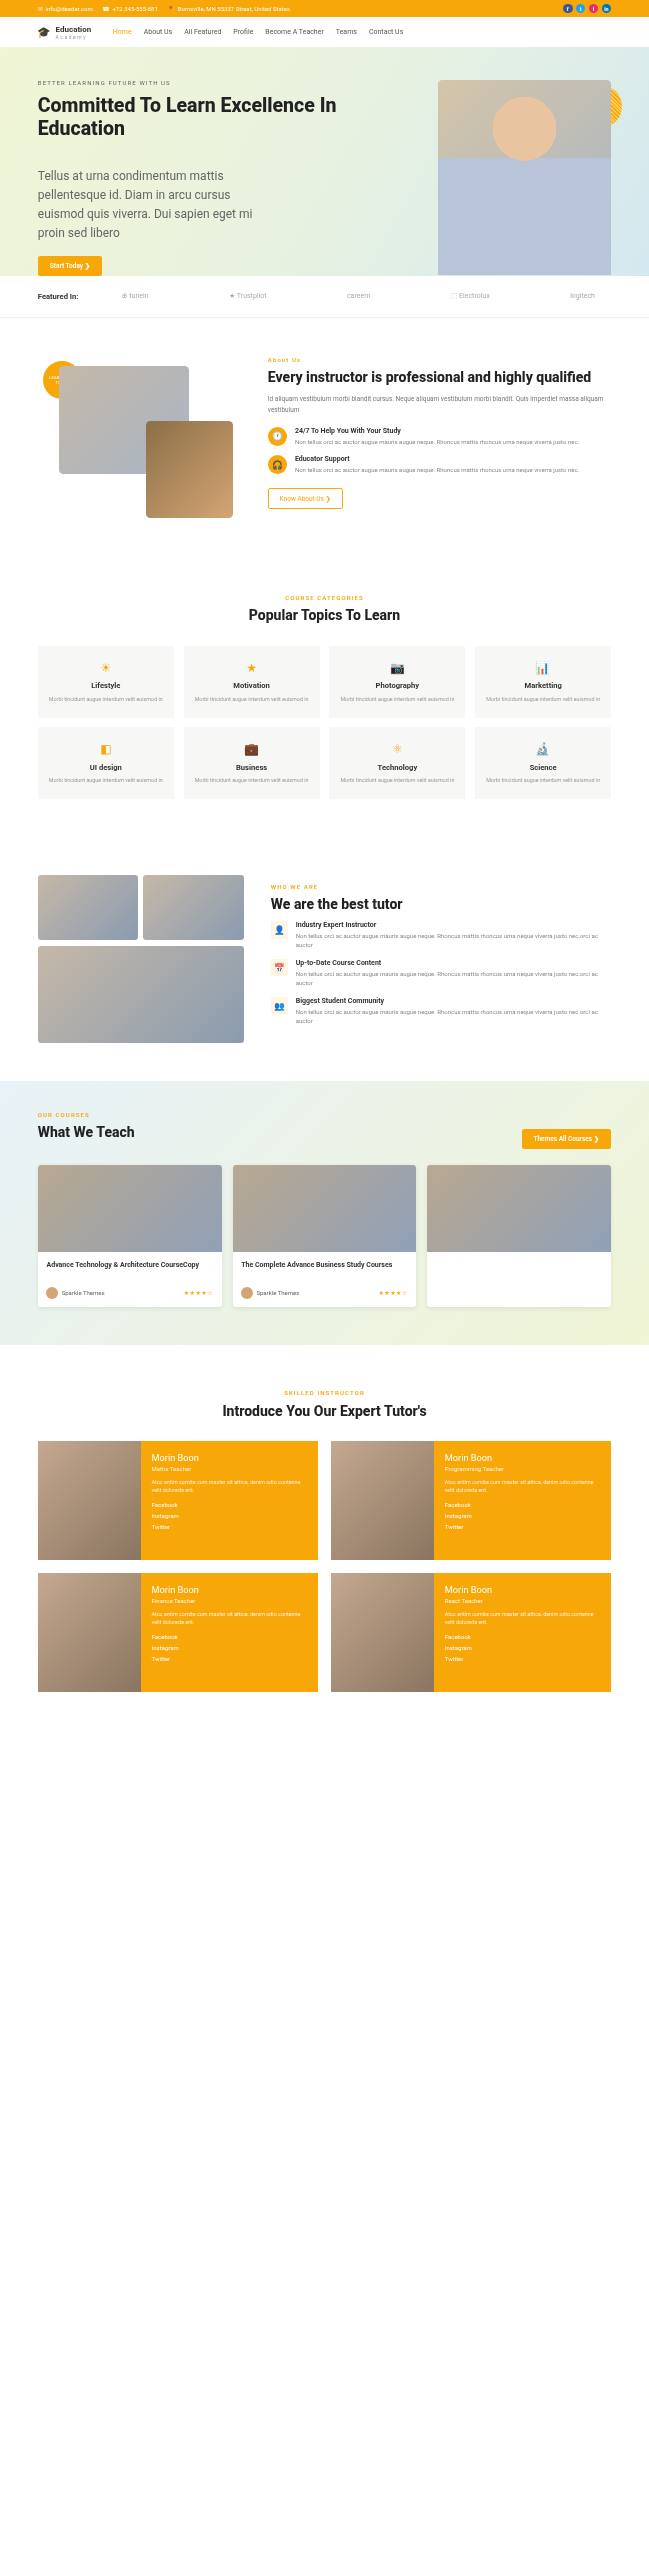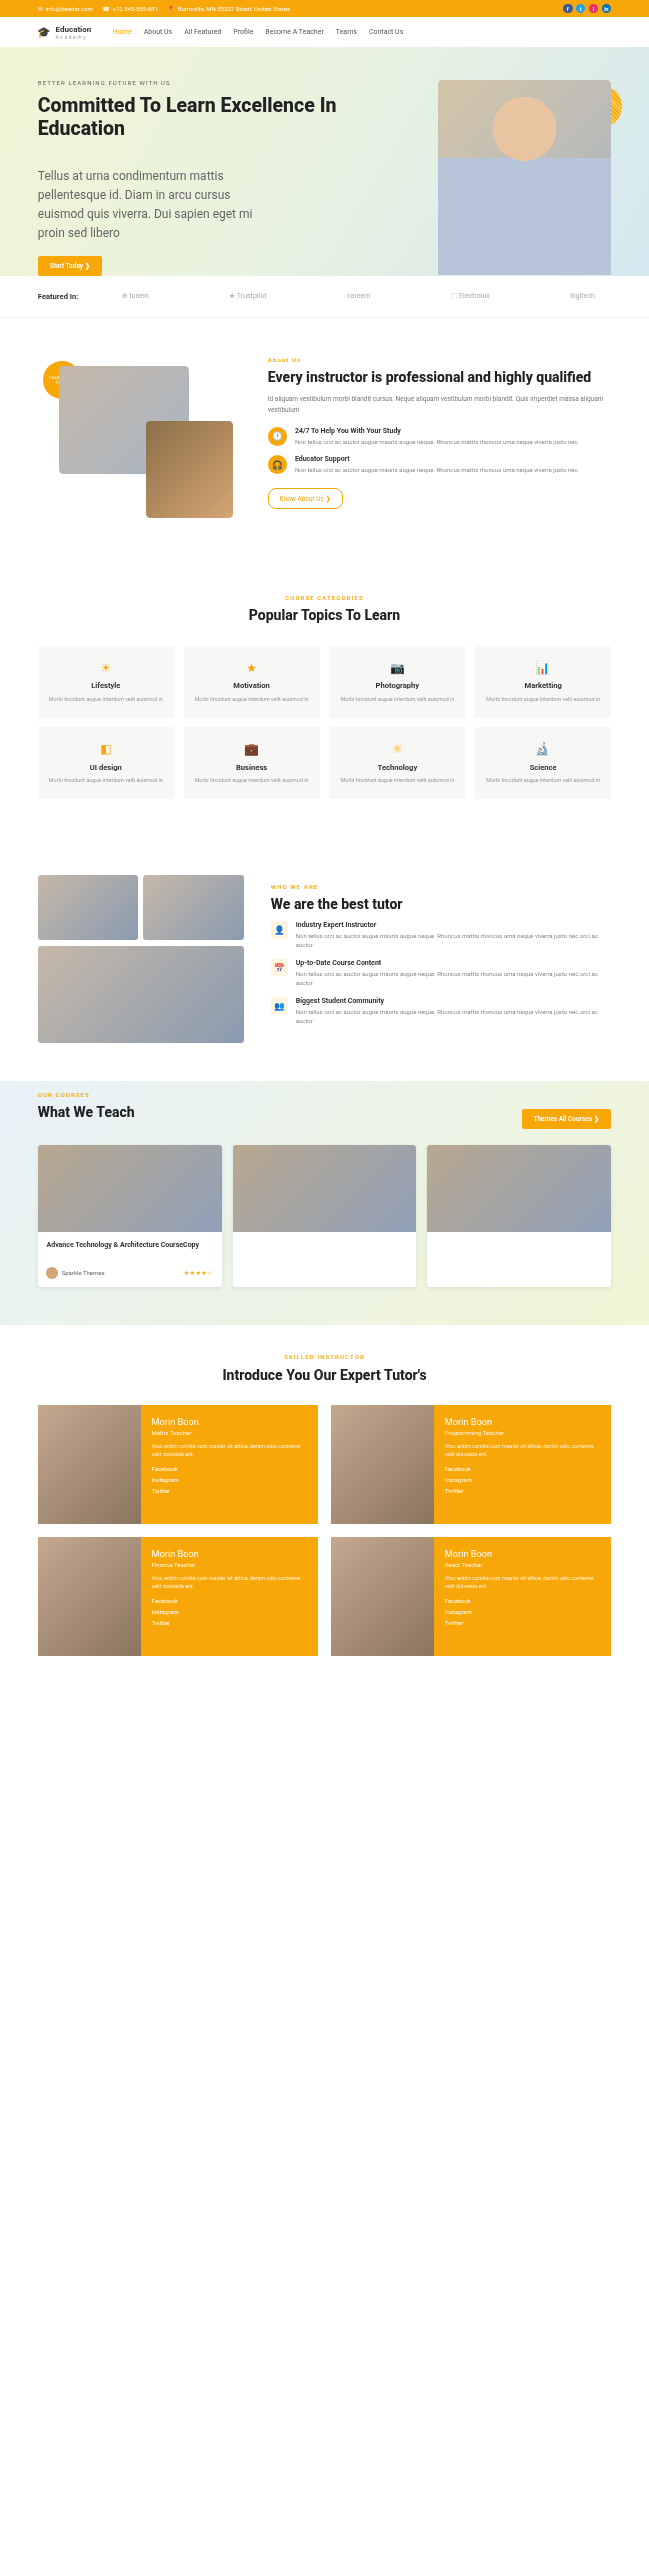--- a/index.html
+++ b/index.html
@@ -42,46 +42,46 @@
 .about-img2{width:87px;height:97px;bottom:0;right:0;background:linear-gradient(135deg,#8b6f47,#d4a574)}
 .badge-circle{position:absolute;top:5.4px;left:5.4px;width:38px;height:38px;border-radius:50%;background:#f7a708;display:flex;align-items:center;justify-content:center;color:#fff;font-size:4.3px;text-align:center;line-height:1.2}
 .about-content{flex:1}
 .section-tag{color:#f7a708;font-size:6px;letter-spacing:1.1px;font-weight:600;margin-bottom:5.4px}
 .section-title{font-size:14px;font-weight:800;color:#222;margin-bottom:7.6px;line-height:1.3}
 .section-desc{font-size:6.5px;color:#777;line-height:1.7;margin-bottom:10.8px}
 .feature-item{display:flex;gap:7.6px;margin-bottom:8.7px}
 .feature-icon{width:19.5px;height:19.5px;border-radius:50%;background:#f7a708;color:#fff;display:flex;align-items:center;justify-content:center;flex-shrink:0;font-size:8.7px}
 .feature-title{font-size:7px;font-weight:700;margin-bottom:2.2px}
 .feature-desc{font-size:6px;color:#888;line-height:1.5}
-.btn-outline{background:transparent;border:0.5px solid #f7a708;color:#f7a708;padding:5.4px 10.8px;font-size:6.5px;border-radius:8px;cursor:pointer;margin-top:5.4px}
+.btn-outline{background:transparent;border:0.5px solid #f7a708;color:#f7a708;padding:5.4px 10.8px;font-size:6.5px;border-radius:2px;cursor:pointer;margin-top:5.4px}
 .categories{text-align:center}
 .categories-grid{display:grid;grid-template-columns:repeat(4,1fr);gap:9.7px;margin-top:21.6px}
 .cat-card{background:#f7f7f5;padding:15px 10.8px;text-align:center}
 .cat-icon{color:#f7a708;font-size:12px;margin-bottom:6.5px}
 .cat-title{font-weight:700;font-size:7.6px;margin-bottom:4.3px}
 .cat-desc{font-size:5.4px;color:#999;line-height:1.5}
 .who{display:flex;gap:27px;align-items:center}
 .who-imgs{flex:0 0 206px;display:grid;grid-template-columns:1fr 1fr;grid-template-rows:65px 97px;gap:5.4px}
 .who-img{background:linear-gradient(135deg,#c5b8a8,#8a9bb0);border-radius:3.2px}
 .who-img:nth-child(3){grid-column:1/3}
 .who-content{flex:1}
 .who-item{display:flex;gap:7.6px;margin-bottom:9.7px}
 .who-icon{width:17.3px;height:17.3px;background:#fff5e0;color:#f7a708;border-radius:2.2px;display:flex;align-items:center;justify-content:center;flex-shrink:0}
-.courses{background:linear-gradient(135deg,#e8f2f8,#f0f5d5);padding:10px 0 38px}
+.courses{background:linear-gradient(135deg,#e8f2f8,#f0f5d5);padding:30px 0 38px}
 .courses-head{display:flex;justify-content:space-between;align-items:flex-end;margin-bottom:16px}
 .course-grid{display:grid;grid-template-columns:repeat(3,1fr);gap:10.8px}
 .course-card{background:#fff;border-radius:3.2px;overflow:hidden;box-shadow:0 1.1px 5.4px rgba(0,0,0,.08)}
 .course-img{height:87px;background:linear-gradient(135deg,#b8a890,#90a0b8)}
 .course-body{padding:8.7px}
 .course-title{font-size:7px;font-weight:700;line-height:1.4;margin-bottom:6.5px;min-height:19.5px}
 .course-foot{display:flex;justify-content:space-between;align-items:center;font-size:6px}
 .author{display:flex;align-items:center;gap:3.2px;color:#666}
 .avatar{width:12px;height:12px;border-radius:50%;background:#d4a574}
 .stars{color:#f7a708;letter-spacing:0.5px}
-.instructors{text-align:center;padding:28px 0}
+.instructors{text-align:center;padding:44px 0}
 .inst-grid{display:grid;grid-template-columns:repeat(2,1fr);gap:13px;margin-top:21.6px}
 .inst-card{display:flex;text-align:left}
 .inst-img{flex:0 0 103px;height:119px;background:linear-gradient(135deg,#c5a890,#8a7560)}
 .inst-info{flex:1;background:#f7a708;color:#fff;padding:10.8px}
 .inst-name{font-size:9.2px;font-weight:400;margin-bottom:2.2px}
 .inst-role{font-size:6px;opacity:.9;margin-bottom:5.4px}
 .inst-bio{font-size:5.4px;opacity:.85;line-height:1.5;margin-bottom:6.5px}
 .inst-links{font-size:6px;line-height:1.8}
 .inst-links div{cursor:pointer}
 </style>
@@ -286,20 +286,30 @@
               <div class="author">
                 <span class="avatar"></span>
                 <span>Sparkle Themes</span>
               </div>
               <div class="stars">★★★★☆</div>
             </div>
           </div>
         </div>
         <div class="course-card">
           <div class="course-img"></div>
+          <div class="course-body">
+            <div class="course-title">The Complete Advance Business Study Courses</div>
+            <div class="course-foot">
+              <div class="author">
+                <span class="avatar"></span>
+                <span>Sparkle Themes</span>
+              </div>
+              <div class="stars">★★★★☆</div>
+            </div>
+          </div>
         </div>
         <div class="course-card">
           <div class="course-img"></div>
         </div>
       </div>
 </div>
 </section>
 
 <section class="instructors">
 <div class="container">

